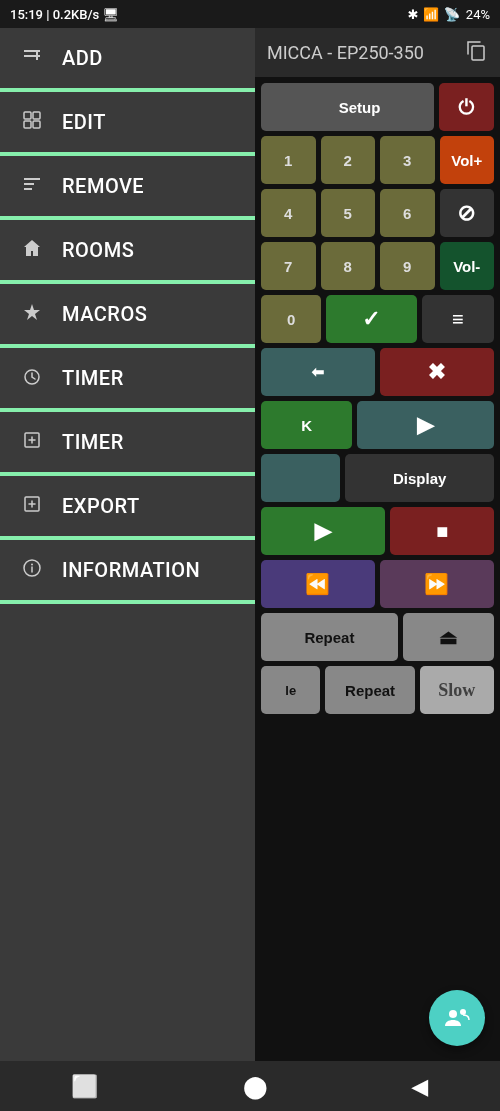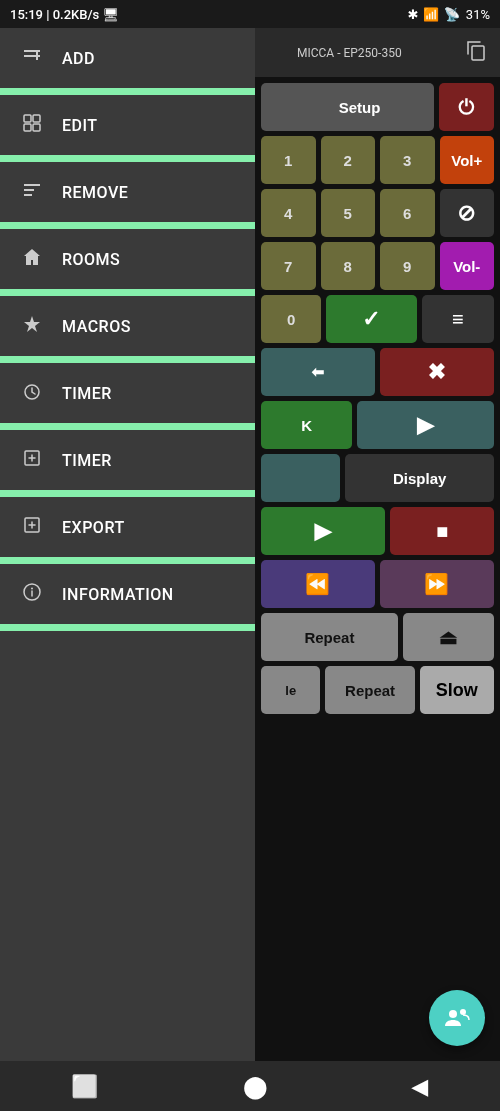--- a/index.html
+++ b/index.html
@@ -47,26 +47,26 @@
     .sidebar {
       width: 255px;
       background: #3a3a3a;
       height: 100%;
       z-index: 50;
       display: flex;
       flex-direction: column;
     }
     .sidebar-item {
       display: flex;
-      align-items: center;
+      align-items: flex-end;
       padding: 18px 20px;
-      border-bottom: 7px solid #86efac;
+      border-bottom: 4px solid #86efac;
       cursor: pointer;
       color: white;
-      font-size: 16px;
+      font-size: 20px;
       font-weight: 500;
       letter-spacing: 0.5px;
     }
     .sidebar-item .icon {
       margin-right: 18px;
       width: 24px;
       text-align: center;
       font-size: 18px;
       color: #cccccc;
     }
@@ -83,22 +83,21 @@
     
     .remote-header {
       background: #2a2a2a;
       padding: 10px 12px;
       display: flex;
       align-items: center;
       justify-content: space-between;
     }
     .remote-title {
       color: #cccccc;
-      font-size: 12px;
-      margin-left: 30px;
+      font-size: 18px;
     }
     .copy-icon {
       color: #cccccc;
       font-size: 22px;
     }
 
     
     .remote-content {
       padding: 6px;
       display: flex;
@@ -125,21 +124,21 @@
     }
 
     .btn-olive { background: #6b6b3a; color: #ddd; }
     .btn-green { background: #2d7a2d; color: white; }
     .btn-dark { background: #333; color: white; }
     .btn-blue { background: #c2410c; color: white; }
     .btn-red { background: #7a2a2a; color: white; }
     .btn-teal { background: #3a6060; color: white; }
     .btn-purple { background: #4a3a7a; color: white; }
     .btn-gray { background: #888888; color: #111; }
-    .btn-light-gray { background: #aaaaaa; color: #000000; }
+    .btn-light-gray { background: #aaaaaa; color: #404040; font-family: Liberation Serif, serif; }
 
     .btn-setup { background: #555; color: white; flex: 1; }
     .btn-power { background: #7a2a2a; color: white; width: 55px; }
 
     
     .fab {
       position: absolute;
       bottom: 65px;
       right: 15px;
       width: 56px;
@@ -181,21 +180,21 @@
   <div class="status-left">
     <span>15:19</span>
     | <span>0.2KB/s</span>
     <span>🖥</span>
   </div>
   <div class="status-right">
     <span>✱</span>
     <span>📶</span>
     <span>📡</span>
     <span>
-      <span>31</span>%
+      <span>24</span>%
     </span>
   </div>
 </div>
 
 <div class="main-container">
 
   <div class="sidebar">
 
     <div class="sidebar-item">
       <span class="icon">
@@ -323,21 +322,21 @@
         <button class="btn btn-olive" style="flex:1;">4</button>
         <button class="btn btn-olive" style="flex:1;">5</button>
         <button class="btn btn-olive" style="flex:1;">6</button>
         <button class="btn btn-dark" style="flex:1; font-size:22px;">⊘</button>
       </div>
 
       <div class="remote-row">
         <button class="btn btn-olive" style="flex:1;">7</button>
         <button class="btn btn-olive" style="flex:1;">8</button>
         <button class="btn btn-olive" style="flex:1;">9</button>
-        <button class="btn btn-blue" style="flex:1; background:#a21caf;">Vol-</button>
+        <button class="btn btn-blue" style="flex:1; background:#14532d;">Vol-</button>
       </div>
 
       <div class="remote-row">
         <button class="btn btn-olive" style="flex:1;">0</button>
         <button class="btn btn-green" style="flex:1.5; font-size:22px;">✓</button>
         <button class="btn btn-dark" style="flex:1.2; font-size:20px;">≡</button>
       </div>
 
       <div class="remote-row">
         <button class="btn btn-teal" style="flex:1;">⬅</button>

